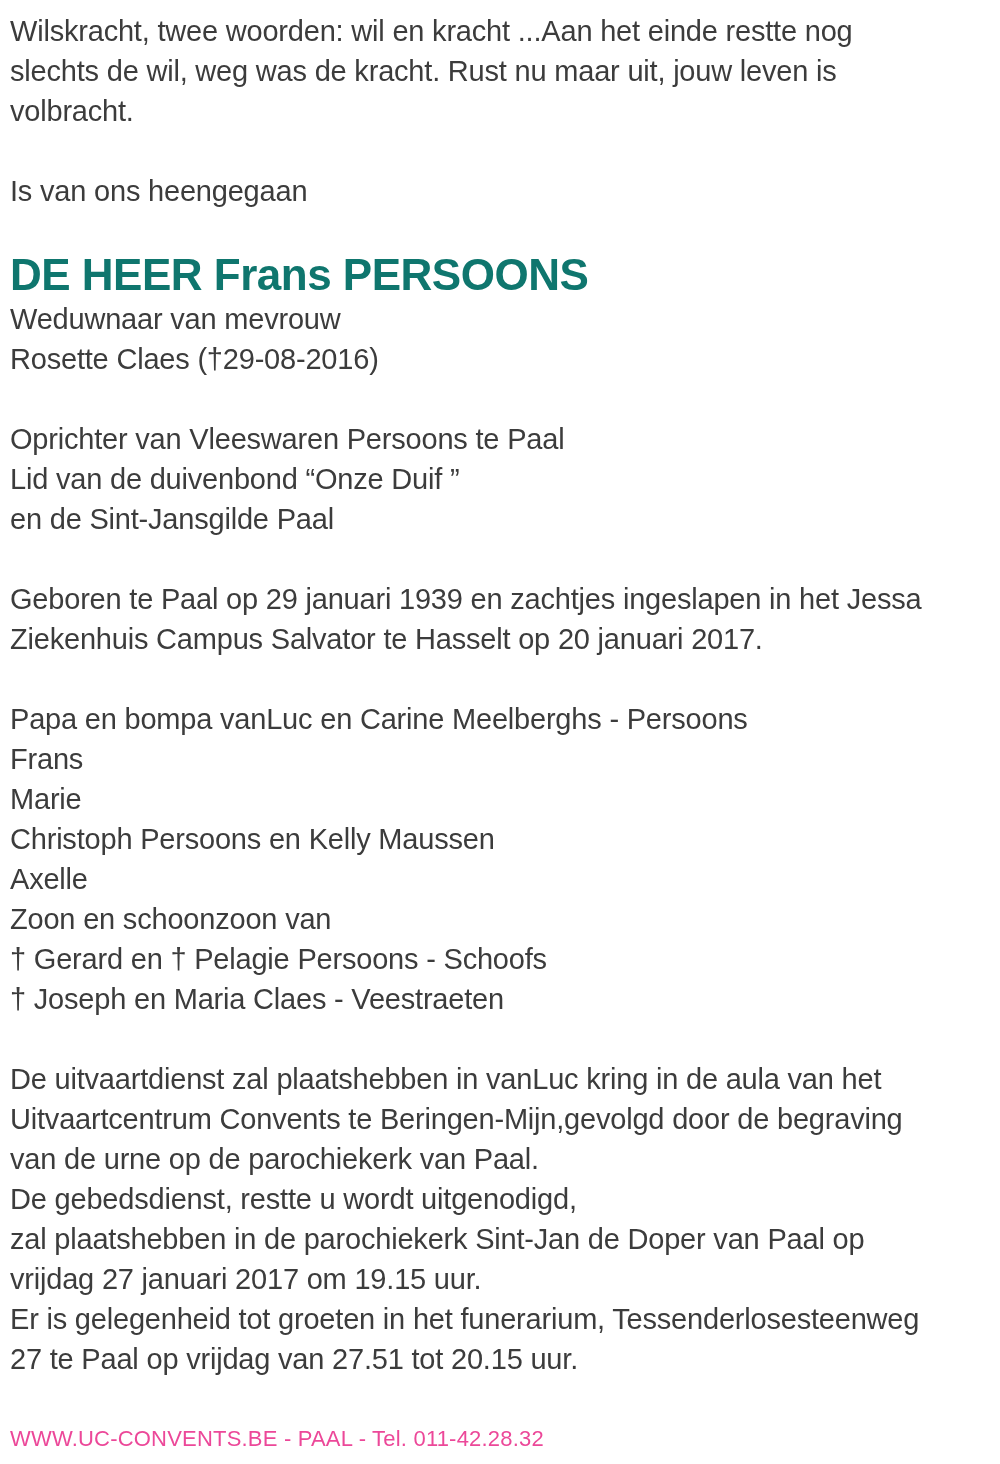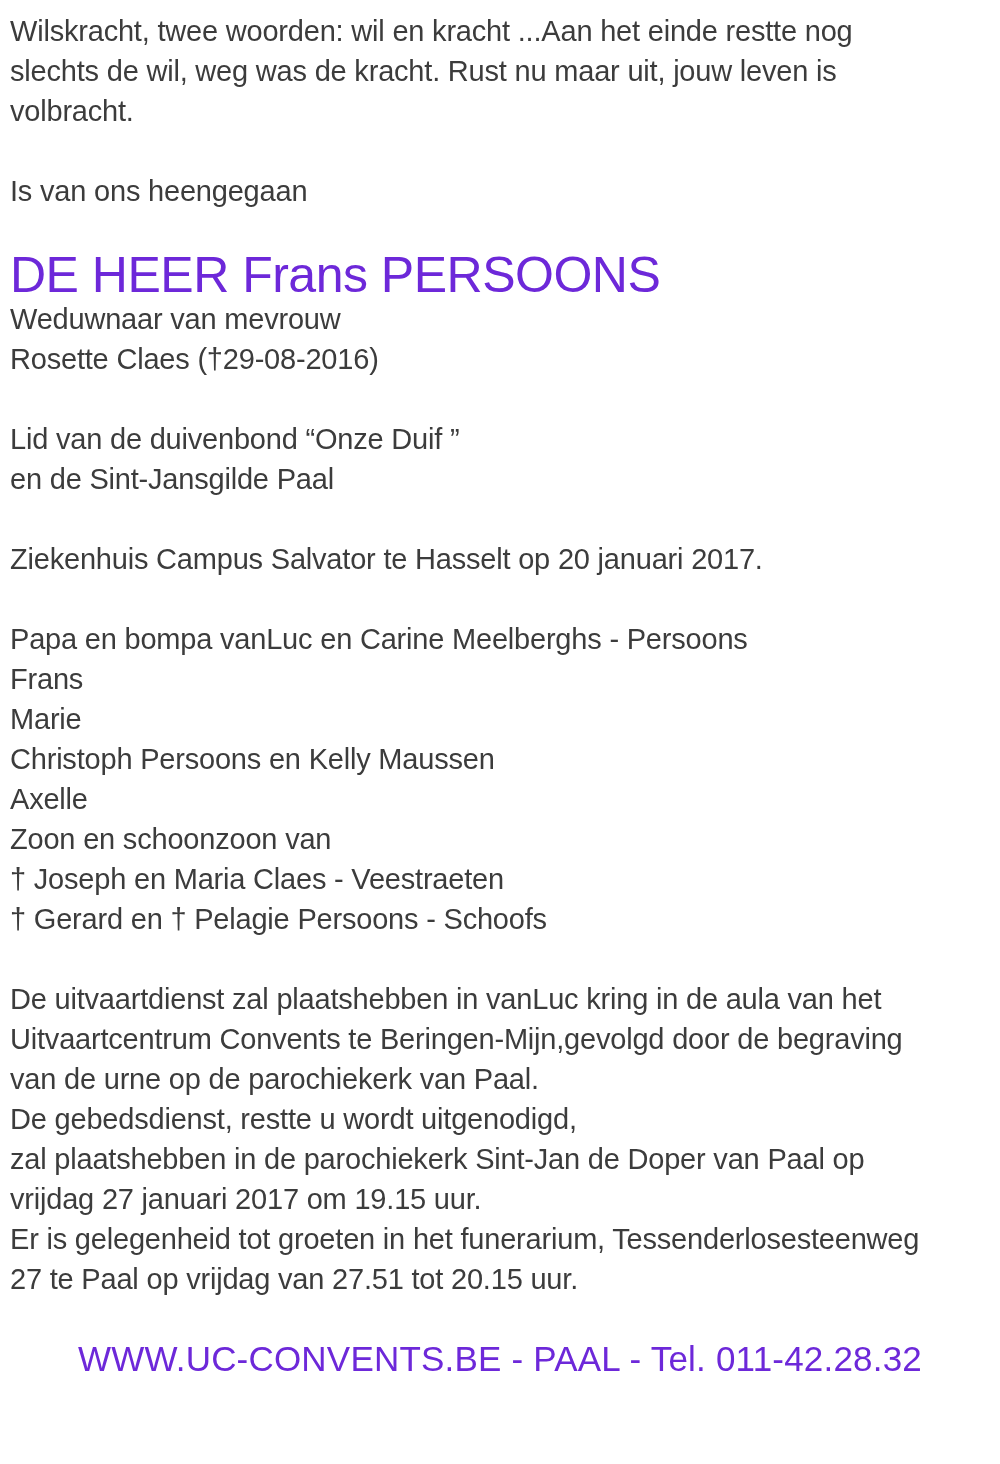--- a/index.html
+++ b/index.html
@@ -25,34 +25,33 @@
     margin: 0 0 40px 0;
     padding: 0;
   }
   .line {
     font-size: 29px;
     line-height: 40px;
     letter-spacing: -0.2px;
     white-space: nowrap;
   }
   .name-line {
-    font-size: 50px;
+    font-size: 44px;
     line-height: 48px;
-    font-weight: 400;
-    color: #6d28d9;
+    font-weight: 700;
+    color: #0f766e;
     letter-spacing: -0.5px;
     white-space: nowrap;
   }
   .footer-line {
-    font-size: 35px;
+    font-size: 22px;
     line-height: 40px;
     letter-spacing: 0.2px;
-    color: #6d28d9;
+    color: #ec4899;
     white-space: nowrap;
-    text-align: center;
   }
 </style>
 </head>
 <body>
 
 <div class="page">
 
   <div class="para">
     <div class="line">Wilskracht, twee woorden: wil en kracht ...Aan het einde restte nog</div>
     <div class="line">slechts de wil, weg was de kracht. Rust nu maar uit, jouw leven is</div>
@@ -63,37 +62,39 @@
     <div class="line">Is van ons heengegaan</div>
   </div>
 
   <div class="para">
     <div class="name-line">DE HEER Frans PERSOONS</div>
     <div class="line">Weduwnaar van mevrouw</div>
     <div class="line">Rosette Claes (†29-08-2016)</div>
   </div>
 
   <div class="para">
+    <div class="line">Oprichter van Vleeswaren Persoons te Paal</div>
     <div class="line">Lid van de duivenbond “Onze Duif ”</div>
     <div class="line">en de Sint-Jansgilde Paal</div>
   </div>
 
   <div class="para">
+    <div class="line">Geboren te Paal op 29 januari 1939 en zachtjes ingeslapen in het Jessa</div>
     <div class="line">Ziekenhuis Campus Salvator te Hasselt op 20 januari 2017.</div>
   </div>
 
   <div class="para">
     <div class="line">Papa en bompa vanLuc en Carine Meelberghs - Persoons</div>
     <div class="line">Frans</div>
     <div class="line">Marie</div>
     <div class="line">Christoph Persoons en Kelly Maussen</div>
     <div class="line">Axelle</div>
     <div class="line">Zoon en schoonzoon van</div>
+    <div class="line">† Gerard en † Pelagie Persoons - Schoofs</div>
     <div class="line">† Joseph en Maria Claes - Veestraeten</div>
-    <div class="line">† Gerard en † Pelagie Persoons - Schoofs</div>
   </div>
 
   <div class="para">
     <div class="line">De uitvaartdienst zal plaatshebben in vanLuc kring in de aula van het</div>
     <div class="line">Uitvaartcentrum Convents te Beringen-Mijn,gevolgd door de begraving</div>
     <div class="line">van de urne op de parochiekerk van Paal.</div>
     <div class="line">De gebedsdienst, restte u wordt uitgenodigd,</div>
     <div class="line">zal plaatshebben in de parochiekerk Sint-Jan de Doper van Paal op</div>
     <div class="line">vrijdag 27 januari 2017 om 19.15 uur.</div>
     <div class="line">Er is gelegenheid tot groeten in het funerarium, Tessenderlosesteenweg</div>

